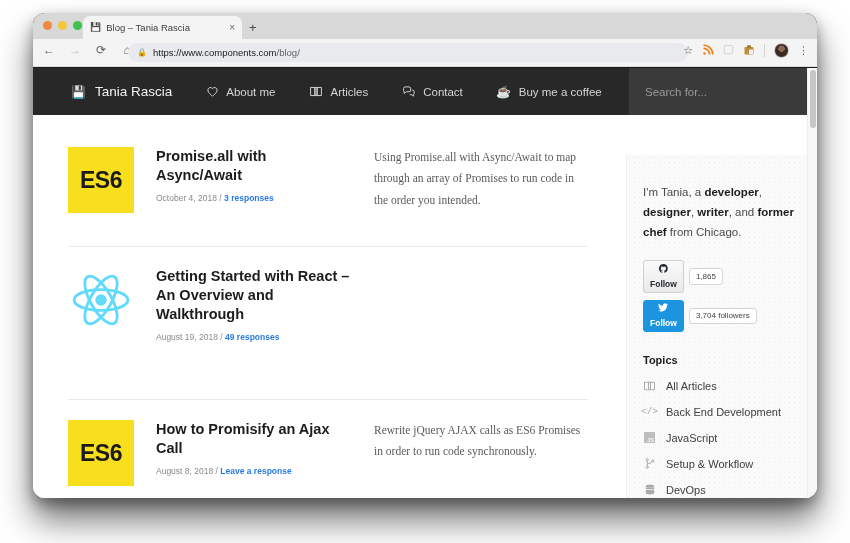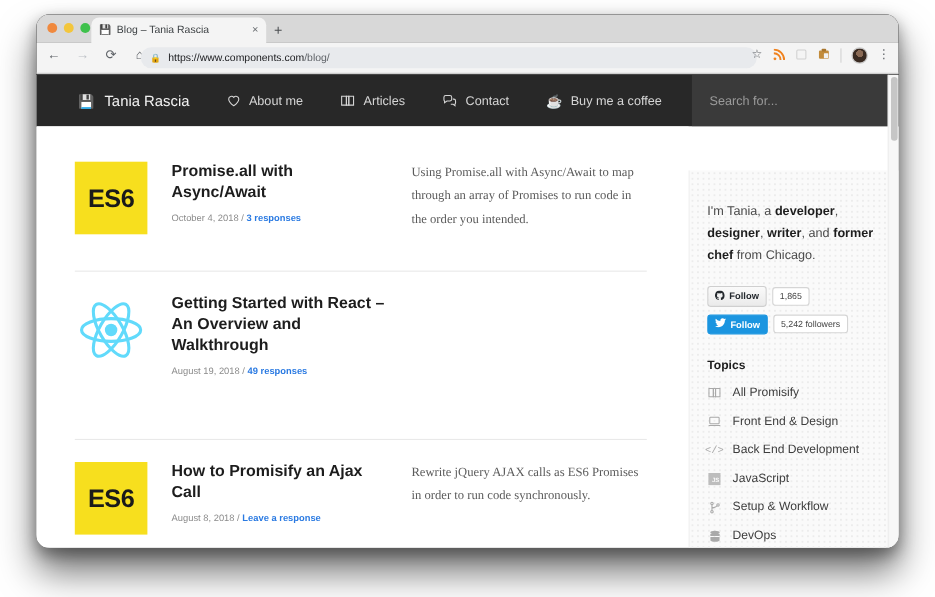--- a/index.html
+++ b/index.html
@@ -329,20 +329,21 @@
   .btn-row { display: flex; align-items: center; gap: 5px; margin-bottom: 7px; }
   .follow-btn {
     display: flex;
     align-items: center;
     gap: 4px;
     font-size: 8.5px;
     font-weight: bold;
     border-radius: 3px;
     padding: 2.5px 6px;
     line-height: 1.2;
+    flex-direction: column;
   }
   .follow-btn.github {
     background: linear-gradient(#fafafa, #eaeaea);
     border: 1px solid #cfcfcf;
     color: #24292e;
   }
   .follow-btn.twitter {
     background: #1b95e0;
     border: 1px solid #1b95e0;
     color: #ffffff;
@@ -603,44 +604,35 @@
 
             <div class="btn-row">
               <div class="follow-btn twitter">
                 <span>
                   <svg width="10" height="9" viewBox="0 0 24 20" fill="#ffffff">
                     <path d="M24 2.4a9.6 9.6 0 0 1-2.8.8A4.9 4.9 0 0 0 23.3.4a9.7 9.7 0 0 1-3.1 1.2A4.9 4.9 0 0 0 11.8 6a13.9 13.9 0 0 1-10-5.1 4.9 4.9 0 0 0 1.5 6.5A4.8 4.8 0 0 1 1 6.8v.1a4.9 4.9 0 0 0 3.9 4.8 4.9 4.9 0 0 1-2.2.1 4.9 4.9 0 0 0 4.6 3.4A9.9 9.9 0 0 1 0 17.3 13.9 13.9 0 0 0 7.5 19.5c9.1 0 14-7.5 14-14v-.6A10 10 0 0 0 24 2.4z"></path>
                   </svg>
                 </span>
                 <span>Follow</span>
               </div>
-              <div class="count-pill">5,242 followers</div>
+              <div class="count-pill">3,704 followers</div>
             </div>
 
             <h3 class="sb-heading">Topics</h3>
 
             <div class="topic">
               <span class="topic-ico">
                 <svg width="13" height="12" viewBox="0 0 24 24" fill="none" stroke="#a9a9a9" stroke-width="1.9">
                   <path d="M2 4.5h8v15H2zM14 4.5h8v15h-8z"></path>
                     <path d="M10 4.5h4v15h-4z"></path>
                 </svg>
               </span>
-              <span>All Promisify</span>
-            </div>
-
-            <div class="topic">
-              <span class="topic-ico">
-                <svg width="13" height="12" viewBox="0 0 24 24" fill="none" stroke="#a9a9a9" stroke-width="1.9">
-                  <rect x="3.5" y="4.5" width="17" height="12" rx="1.5"></rect>
-                  <path d="M1.5 19.5h21"></path>
-                </svg>
-              </span>
-              <span>Front End &amp; Design</span>
-            </div>
+              <span>All Articles</span>
+            </div>
+
 
             <div class="topic">
               <span class="topic-ico code-ico">&lt;/&gt;</span>
               <span>Back End Development</span>
             </div>
 
             <div class="topic">
               <span class="topic-ico">
                   <span class="js-badge">JS</span>
                 </span>

